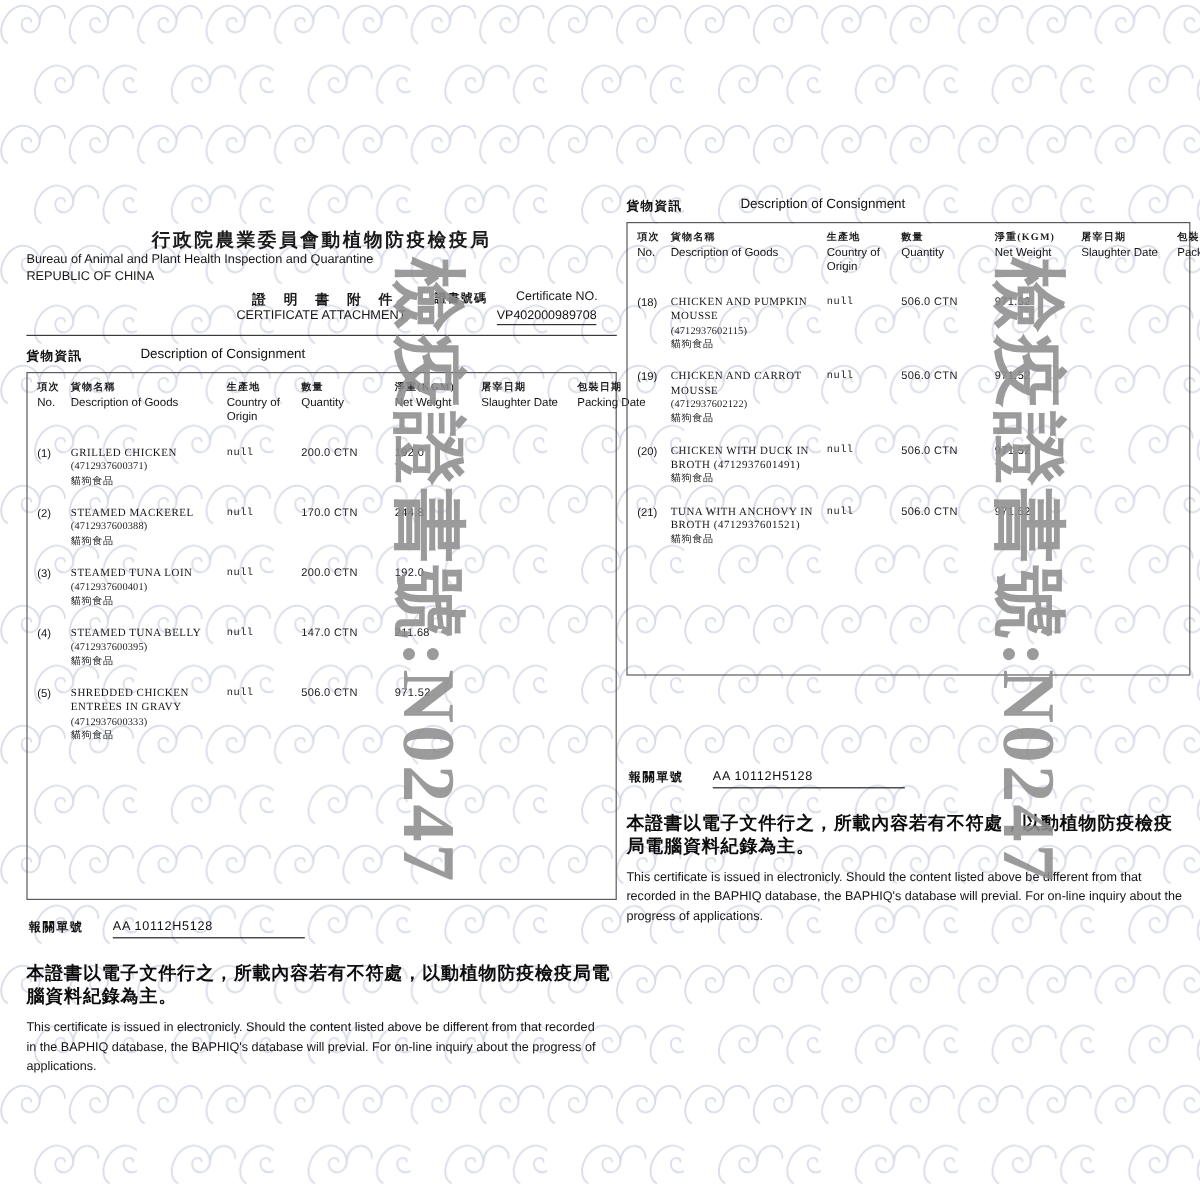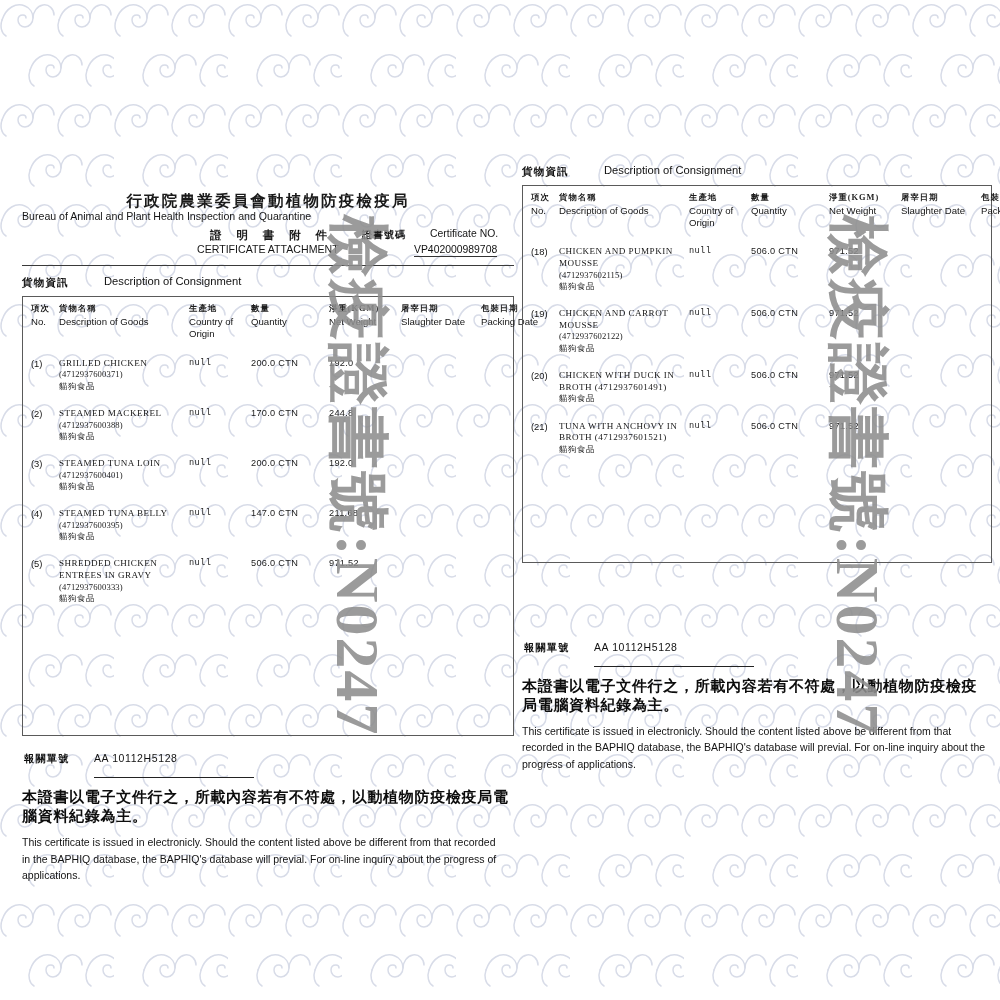--- a/index.html
+++ b/index.html
@@ -114,21 +114,21 @@
     position: absolute;
     left: 0; top: 4px;
     font-family: "Liberation Serif", serif;
     font-size: 10.5px;
     font-weight: bold;
     letter-spacing: 1.2px;
     color: #111;
   }
   .consign-en {
     position: absolute;
-    left: 82px; top: 3px;
+    left: 95px; top: 3px;
     font-size: 11.2px;
     color: #111;
   }
 
   
   .tbl-box {
     border: 1.3px solid #5a5a5a;
     position: relative;
     background: transparent;
   }
@@ -218,21 +218,21 @@
     font-weight: bold;
     letter-spacing: 1.2px;
     color: #111;
   }
   .decl-val {
     position: absolute; left: 72px; top: 2px;
     width: 160px;
     font-size: 10.5px;
     color: #111;
     border-bottom: 1.3px solid #222;
-    padding-bottom: 13px;
+    padding-bottom: 3px;
     letter-spacing: 0.6px;
   }
   .note-cn {
     margin-top: 18px;
     font-family: "Liberation Serif", serif;
     font-size: 15px;
     font-weight: bold;
     letter-spacing: 0.7px;
     color: #0d0d0d;
   }
@@ -283,20 +283,21 @@
         <use href="#ram" x="85" y="50"></use>
       </pattern>
     </defs>
     <rect x="0" y="0" width="1000" height="1000" fill="url(#rampat)"></rect>
   </svg>
 
   <div class="sheet sheet-left">
 
     <div class="head-cn">行政院農業委員會動植物防疫檢疫局</div>
     <div class="head-en">Bureau of Animal and Plant Health Inspection and Quarantine</div>
+    <div class="head-en">REPUBLIC OF CHINA</div>
 
     <div class="cert-row">
       <div class="cert-title-cn">證 明 書 附 件</div>
       <div class="cert-title-en">CERTIFICATE ATTACHMENT</div>
       <div class="cert-no-cn">證書號碼</div>
       <div class="cert-no-en">Certificate NO.</div>
       <div class="cert-no-val">VP402000989708</div>
     </div>
 
     <div class="hrule"></div>

